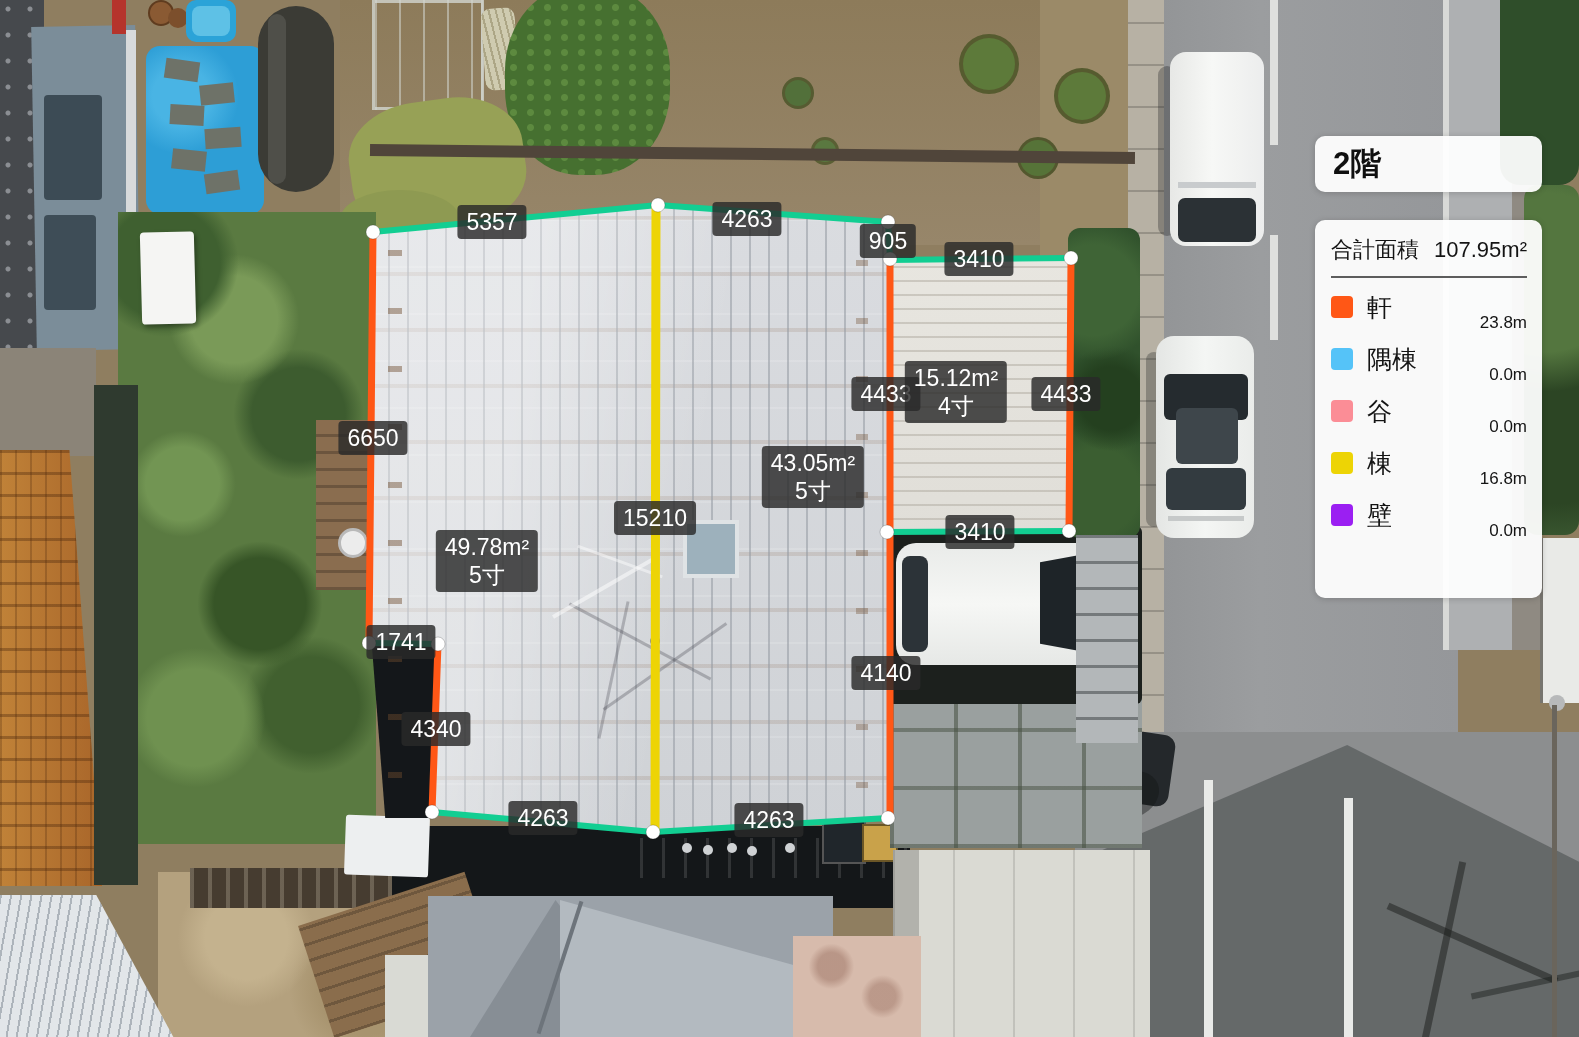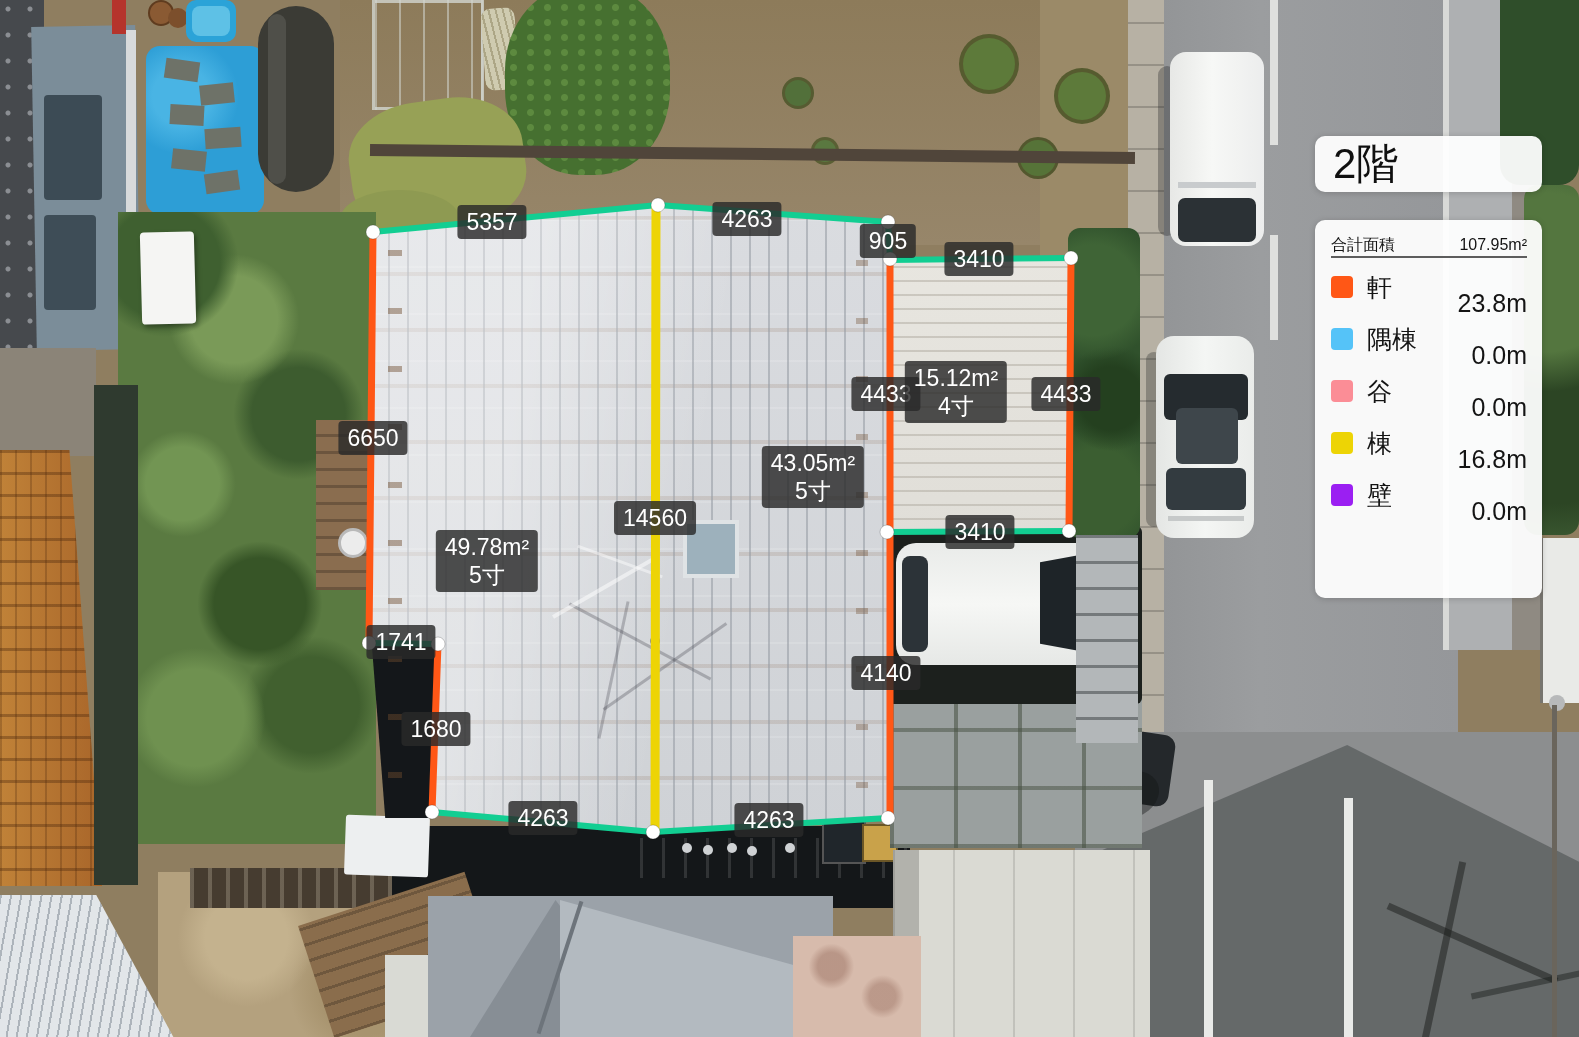--- a/index.html
+++ b/index.html
@@ -8,31 +8,31 @@
   .s{position:absolute;}
   
   #overlay-svg{position:absolute;left:0;top:0;z-index:20;}
   .labels-layer{position:absolute;inset:0;z-index:30;pointer-events:none;}
   .mlabel{position:absolute;transform:translate(-50%,-50%);
           background:rgba(42,42,42,0.82);color:#fff;font-size:23px;line-height:1.22;
           padding:3px 9px;border-radius:4px;text-align:center;white-space:nowrap;}
   
   .floor-card{position:absolute;left:1315px;top:136px;width:227px;height:56px;
               background:rgba(255,255,255,0.94);border-radius:10px;display:flex;align-items:center;
-              padding-left:18px;box-sizing:border-box;z-index:40;font-size:42px;font-weight:normal;color:#101010;
+              padding-left:18px;box-sizing:border-box;z-index:40;font-size:31px;font-weight:bold;color:#101010;
               box-shadow:0 1px 6px rgba(0,0,0,0.18);}
   .legend-card{position:absolute;left:1315px;top:220px;width:227px;height:378px;
                background:rgba(255,255,255,0.94);border-radius:10px;box-sizing:border-box;
                padding:15px 15px 0 16px;z-index:40;box-shadow:0 1px 6px rgba(0,0,0,0.18);color:#141414;}
-  .legend-header{display:flex;align-items:baseline;justify-content:space-between;font-size:16px;}
+  .legend-header{display:flex;align-items:baseline;justify-content:space-between;font-size:22px;padding-bottom:11px;}
   .divider{border-top:2px solid #5d5d5d;margin-bottom:3px;}
   .legend-row{display:flex;align-items:center;height:52px;}
   .swatch{width:22px;height:22px;border-radius:4px;margin-right:14px;flex:none;}
   .legend-name{font-size:25px;}
-  .legend-value{margin-left:auto;font-size:25px;margin-top:32px;}
+  .legend-value{margin-left:auto;font-size:17px;margin-top:32px;}
 </style>
 </head>
 <body>
 
 <div class="stage">
 
   <div class="s" style="inset:0;">
 
     <div class="s" style="left:340px;top:0;width:810px;height:245px;background:linear-gradient(180deg,#8d7b5a,#97866a);"></div>
     <div class="s" style="left:1040px;top:0;width:120px;height:300px;background:#9b8a68;"></div>
@@ -236,37 +236,37 @@
         <div>4寸</div>
       </div>
       <div class="mlabel" style="left: 1066px; top: 394px;">
         <div>4433</div>
       </div>
       <div class="mlabel" style="left: 813px; top: 477px;">
         <div>43.05m²</div>
         <div>5寸</div>
       </div>
       <div class="mlabel" style="left: 655px; top: 518px;">
-        <div>14560</div>
+        <div>15210</div>
       </div>
       <div class="mlabel" style="left: 487px; top: 561px;">
         <div>49.78m²</div>
         <div>5寸</div>
       </div>
       <div class="mlabel" style="left: 980px; top: 532px;">
         <div>3410</div>
       </div>
       <div class="mlabel" style="left: 401px; top: 642px;">
         <div>1741</div>
       </div>
       <div class="mlabel" style="left: 886px; top: 673px;">
         <div>4140</div>
       </div>
       <div class="mlabel" style="left: 436px; top: 729px;">
-        <div>1680</div>
+        <div>4340</div>
       </div>
       <div class="mlabel" style="left: 543px; top: 818px;">
         <div>4263</div>
       </div>
       <div class="mlabel" style="left: 769px; top: 820px;">
         <div>4263</div>
       </div>
     </div>
 
   <div class="floor-card">

